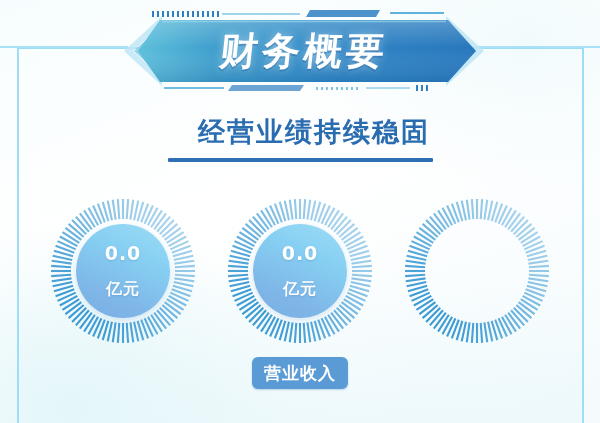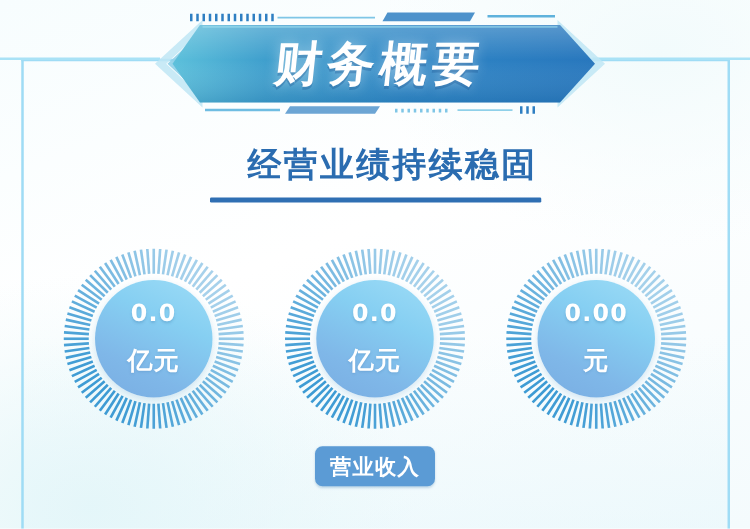--- a/index.html
+++ b/index.html
@@ -118,21 +118,21 @@
   .gauge .val{
     font-size:19px;
     font-weight:bold;
     color:#ffffff;
     line-height:1.05;
     letter-spacing:1px;
     text-shadow:0 1px 2px rgba(60,120,170,.3);
     font-family:"DejaVu Sans","Liberation Sans",sans-serif;
   }
   .gauge .unit{
-    font-size:20px;
+    font-size:16px;
     font-weight:bold;
     color:#ffffff;
     line-height:1.15;
     letter-spacing:1px;
     text-shadow:0 1px 2px rgba(60,120,170,.3);
     font-family:"DejaVu Sans","Liberation Sans",sans-serif;
   }
 
   
   .labels{
@@ -530,24 +530,20 @@
             <line x1="46.89" y1="31.25" x2="36.07" y2="14.43" opacity="0.67"></line>
             <line x1="50.08" y1="29.36" x2="40.49" y2="11.81" opacity="0.65"></line>
             <line x1="53.40" y1="27.70" x2="45.09" y2="9.51" opacity="0.63"></line>
             <line x1="56.83" y1="26.28" x2="49.84" y2="7.54" opacity="0.61"></line>
             <line x1="60.35" y1="25.11" x2="54.72" y2="5.92" opacity="0.59"></line>
             <line x1="63.95" y1="24.19" x2="59.70" y2="4.65" opacity="0.58"></line>
             <line x1="67.60" y1="23.53" x2="64.75" y2="3.73" opacity="0.56"></line>
             <line x1="71.29" y1="23.13" x2="69.86" y2="3.18" opacity="0.54"></line>
           </g>
       </svg>
-      <div class="disc">
-        <div class="val">0.00</div>
-        <div class="unit">元</div>
-      </div>
     </div>
 
   </div>
 
   <div class="labels">
     <div class="pill-slot">
       <span class="pill">营业收入</span>
     </div>
   </div>
 

